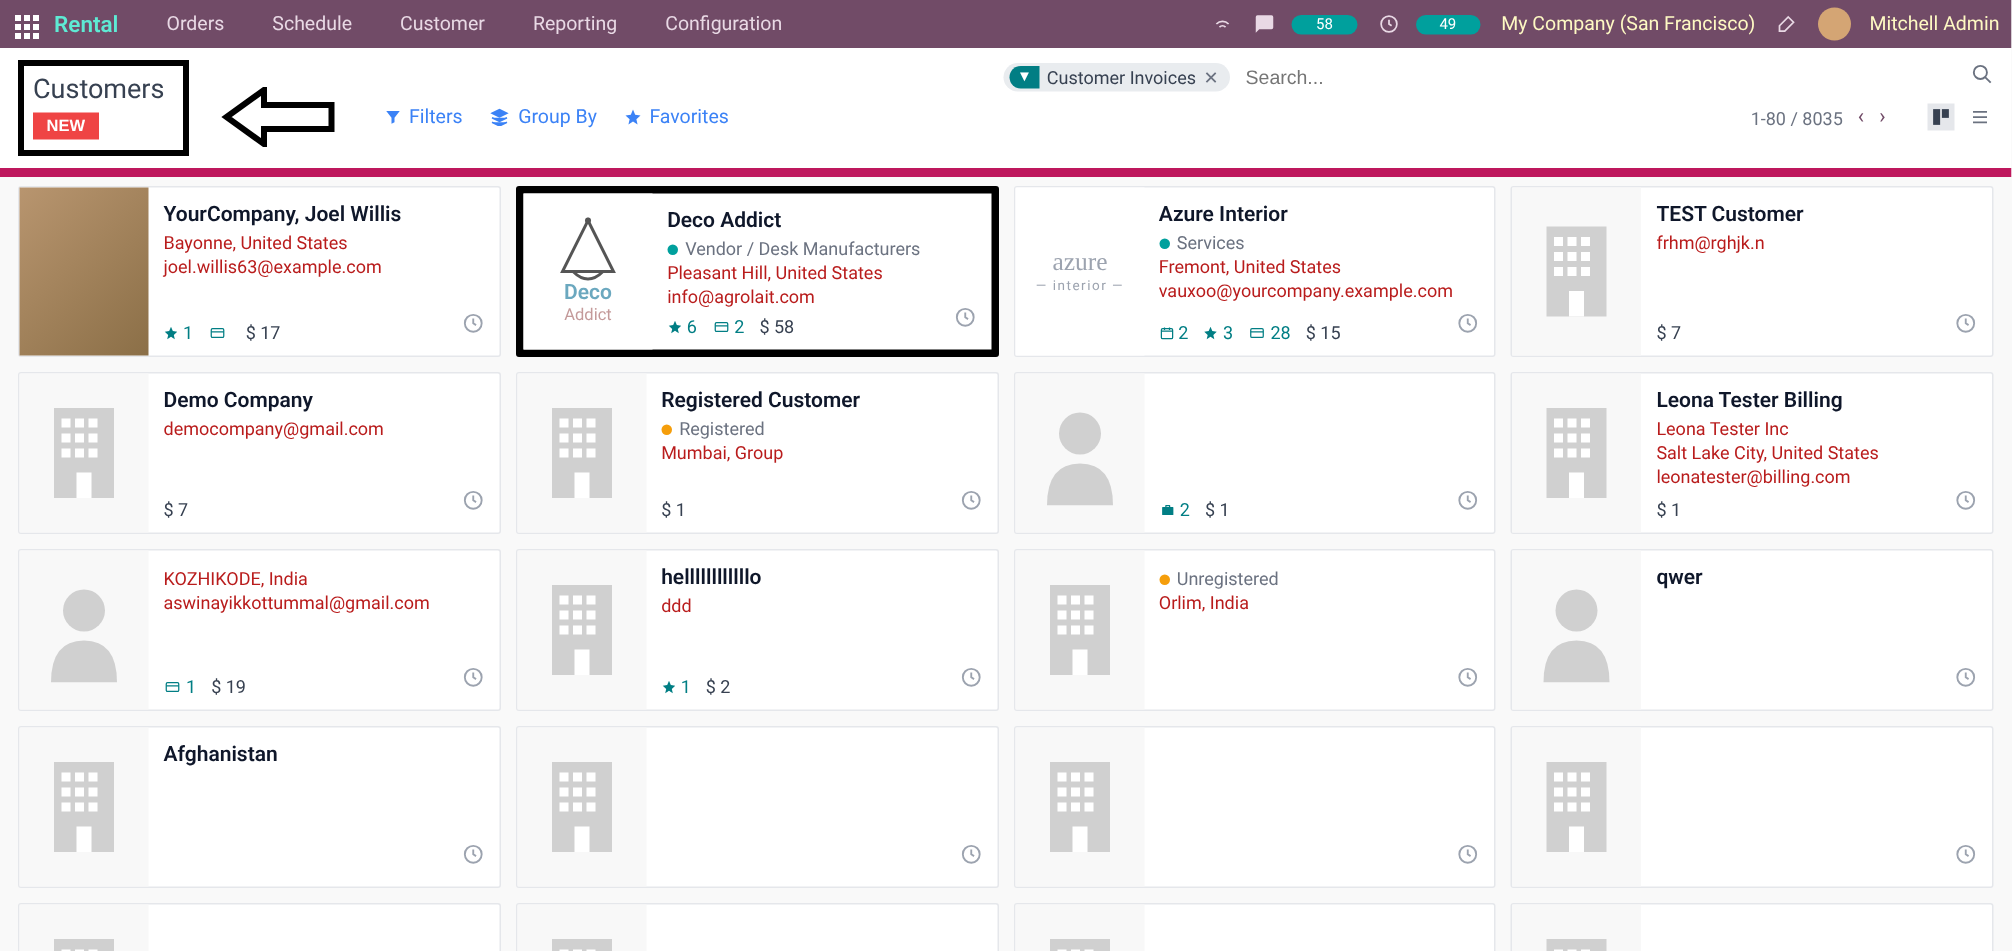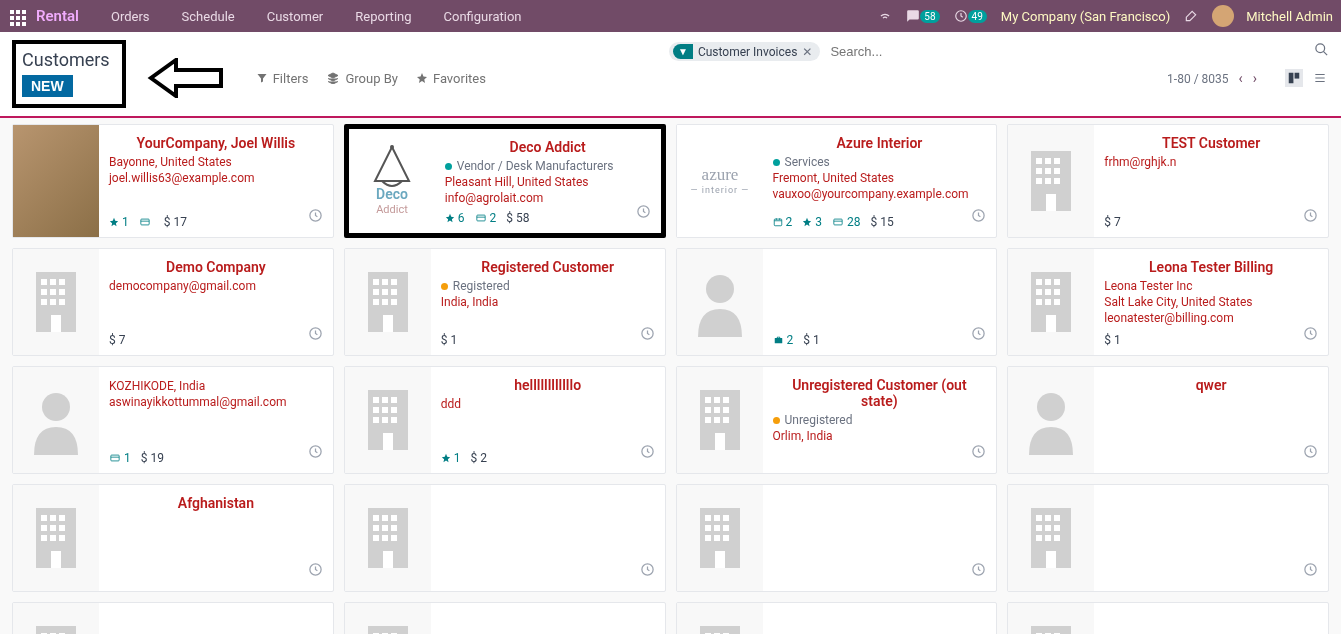--- a/index.html
+++ b/index.html
@@ -3,59 +3,59 @@
 <meta charset="utf-8">
 <style>
 * { margin: 0; padding: 0; box-sizing: border-box; }
 body { font-family: -apple-system, BlinkMacSystemFont, "Segoe UI", Roboto, Helvetica, Arial, sans-serif; font-size: 13px; color: #374151; background: #f9f9f9; }
 
 
 .topbar { background: #714b67; color: #fff; height: 32px; display: flex; align-items: center; padding: 0 8px; }
 .topbar-left { display: flex; align-items: center; gap: 4px; }
 .apps-icon { width: 16px; height: 16px; display: grid; grid-template-columns: repeat(3,4px); grid-template-rows: repeat(3,4px); gap: 2px; padding: 2px; }
 .apps-icon span { background: #fff; width: 4px; height: 4px; }
-.brand { font-weight: 600; font-size: 15px; margin: 0 14px 0 8px; color: #f0abfc; }
+.brand { font-weight: 600; font-size: 15px; margin: 0 14px 0 8px; color: #5eead4; }
 .menu-item { color: #e9d9e5; font-size: 13px; padding: 0 14px; cursor: pointer; }
 .topbar-spacer { flex: 1; }
 .topbar-right { display: flex; align-items: center; gap: 14px; }
 .tr-icon { color: #e9d9e5; position: relative; display: flex; align-items: center; }
-.badge { background: #00a09d; color: #fff; font-size: 10px; padding: 1px 4px; border-radius: 8px; margin-left: 0; }
+.badge { background: #00a09d; color: #fff; font-size: 10px; padding: 1px 16px; border-radius: 8px; margin-left: 11px; }
 .company-name { color: #fef9c3; font-size: 13px; }
 .avatar-img { width: 22px; height: 22px; border-radius: 50%; background: #d4a574; display: inline-block; }
 
 
-.controlbar { background: #fff; border-bottom: 2px solid #be185d; padding: 8px 12px; display: flex; align-items: flex-start; }
+.controlbar { background: #fff; border-bottom: 6px solid #be185d; padding: 8px 12px; display: flex; align-items: flex-start; }
 .cb-left { display: flex; align-items: flex-start; gap: 20px; }
 .title-box { border: 4px solid #000; padding: 5px 12px 7px 6px; }
 .title-box h1 { font-size: 18px; font-weight: 400; color: #374151; margin-bottom: 5px; }
-.new-btn { background: #0369a1; color: #fff; border: none; padding: 3px 9px; font-size: 14px; font-weight: 600; cursor: pointer; }
+.new-btn { background: #ef4444; color: #fff; border: none; padding: 3px 9px; font-size: 11px; font-weight: 600; cursor: pointer; }
 .arrow-annotation { margin-top: 18px; }
 .cb-right { flex: 1; display: flex; flex-direction: column; gap: 6px; margin-left: 20px; }
 .search-row { display: flex; align-items: center; margin-left: auto; width: 660px; gap: 6px; }
 .facet { background: #e9ecef; border-radius: 10px; padding: 2px 8px 2px 4px; display: inline-flex; align-items: center; gap: 5px; font-size: 12px; }
 .facet .ficon { background: #017e84; color: #fff; padding: 2px 5px; border-radius: 8px 0 0 8px; font-size: 10px; }
 .facet .fx { font-size: 12px; color: #6b7280; cursor: pointer; }
 .search-input { flex: 1; border: none; outline: none; font-size: 13px; padding: 4px; }
 .search-glass { color: #6b7280; font-size: 15px; }
 .toolbar-row { display: flex; align-items: center; gap: 18px; margin-left: 10px; }
-.tool-btn { display: inline-flex; align-items: center; gap: 5px; font-size: 13px; color: #737373; cursor: pointer; }
+.tool-btn { display: inline-flex; align-items: center; gap: 5px; font-size: 13px; color: #3b82f6; cursor: pointer; }
 .tool-spacer { flex: 1; }
 .pager { display: flex; align-items: flex-end; gap: 10px; font-size: 12px; color: #6b7280; }
 .pager .chev { color: #714b67; font-size: 14px; cursor: pointer; }
 .view-switch { display: flex; gap: 8px; margin-left: 10px; }
 .vs-btn { width: 18px; height: 18px; display: flex; align-items: center; justify-content: center; cursor: pointer; color: #6b7280; }
 .vs-btn.active { background: #e5e7eb; color: #374151; }
 
 
 .kanban { padding: 6px 12px 12px; display: grid; grid-template-columns: repeat(4, 1fr); gap: 10px; }
 .card { background: #fff; border: 1px solid #e5e7eb; border-radius: 2px; display: flex; position: relative; min-height: 108px; }
 .card.highlight { border: 5px solid #000; }
 .card-img { width: 86px; display: flex; align-items: center; justify-content: center; background: #f8f8f8; }
 .card-body { flex: 1; padding: 10px 10px 8px; display: flex; flex-direction: column; position: relative; }
-.card-title { font-weight: 600; font-size: 14px; color: #b91c1c; margin-bottom: 2px; text-align: center; }
+.card-title { font-weight: 600; font-size: 14px; color: #0f172a; margin-bottom: 2px; }
 .card-line { font-size: 12px; color: #b91c1c; margin-top: 2px; }
 .tags { display: flex; align-items: center; gap: 5px; margin-top: 2px; flex-wrap: wrap; text-align: right; }
 .dot { width: 7px; height: 7px; border-radius: 50%; display: inline-block; }
 .dot.teal { background: #00a09d; }
 .dot.orange { background: #f59e0b; }
 .tag-text { font-size: 12px; color: #6b7280; }
 .card-footer { margin-top: auto; display: flex; align-items: center; gap: 10px; font-size: 12px; color: #374151; padding-top: 6px; }
 .fstat { display: inline-flex; align-items: center; gap: 3px; color: #017e84; font-size: 12px; }
 .fstat.dark { color: #374151; }
 .clock { position: absolute; bottom: 10px; right: 10px; color: #9ca3af; font-size: 15px; }
@@ -385,21 +385,21 @@
           <rect class="win" x="33" y="32" width="6" height="6"></rect>
           <rect class="win" x="25" y="48" width="10" height="17"></rect>
         </svg>
       </div>
       <div class="card-body">
         <div class="card-title">Registered Customer</div>
         <div class="tags">
           <span class="dot orange"></span>
           <span class="tag-text">Registered</span>
         </div>
-        <div class="card-line">India, India</div>
+        <div class="card-line">Mumbai, Group</div>
         <div class="card-footer">
           <span class="fstat dark">
             <span>$ 1</span>
           </span>
         </div>
         <span class="clock"><svg width="15" height="15" viewBox="0 0 24 24" fill="none" stroke="currentColor" stroke-width="2">
             <circle cx="12" cy="12" r="9"></circle>
             <path d="M12 7v5l3 2"></path>
           </svg></span>
       </div>
@@ -535,21 +535,20 @@
           <rect class="win" x="15" y="22" width="6" height="6"></rect>
           <rect class="win" x="24" y="22" width="6" height="6"></rect>
           <rect class="win" x="33" y="22" width="6" height="6"></rect>
           <rect class="win" x="15" y="32" width="6" height="6"></rect>
           <rect class="win" x="24" y="32" width="6" height="6"></rect>
           <rect class="win" x="33" y="32" width="6" height="6"></rect>
           <rect class="win" x="25" y="48" width="10" height="17"></rect>
         </svg>
       </div>
       <div class="card-body">
-        <div class="card-title">Unregistered Customer (out state)</div>
         <div class="tags">
           <span class="dot orange"></span>
           <span class="tag-text">Unregistered</span>
         </div>
         <div class="card-line">Orlim, India</div>
         <span class="clock"><svg width="15" height="15" viewBox="0 0 24 24" fill="none" stroke="currentColor" stroke-width="2">
             <circle cx="12" cy="12" r="9"></circle>
             <path d="M12 7v5l3 2"></path>
           </svg></span>
       </div>

